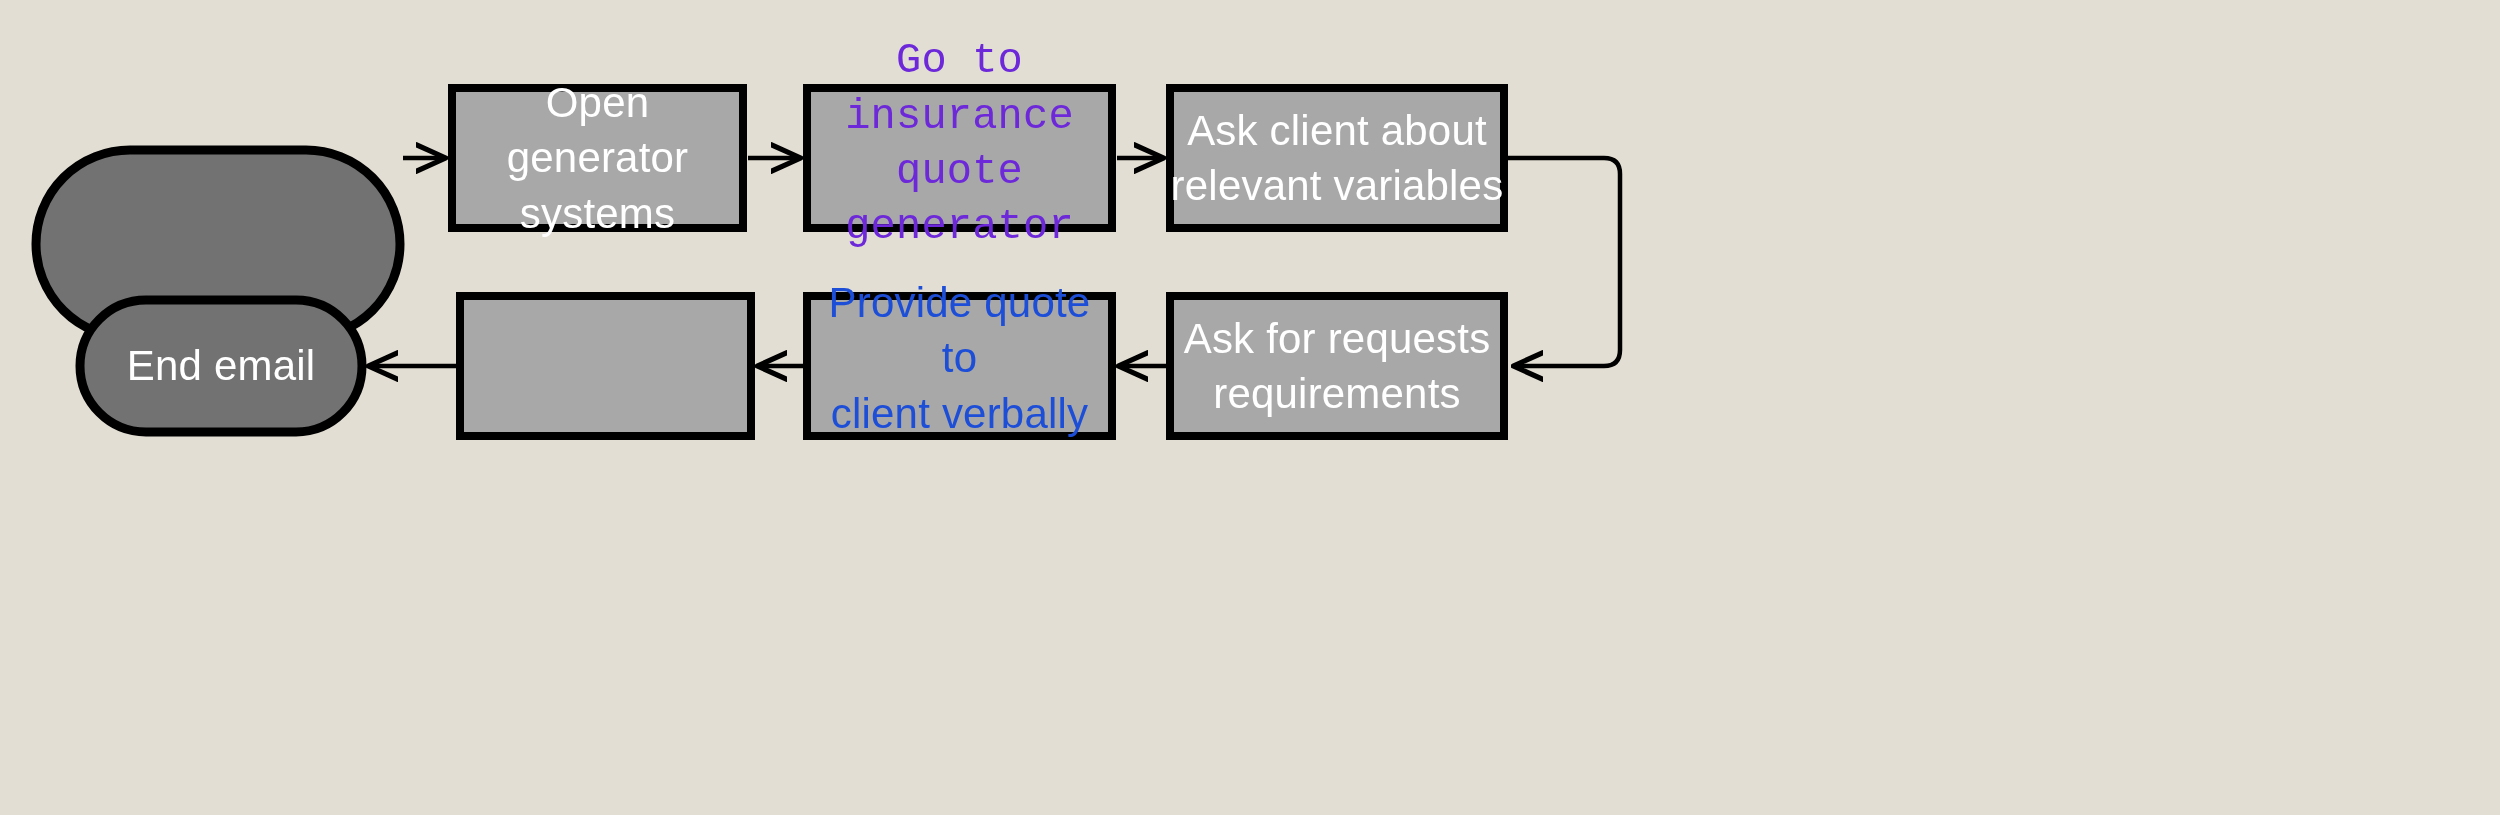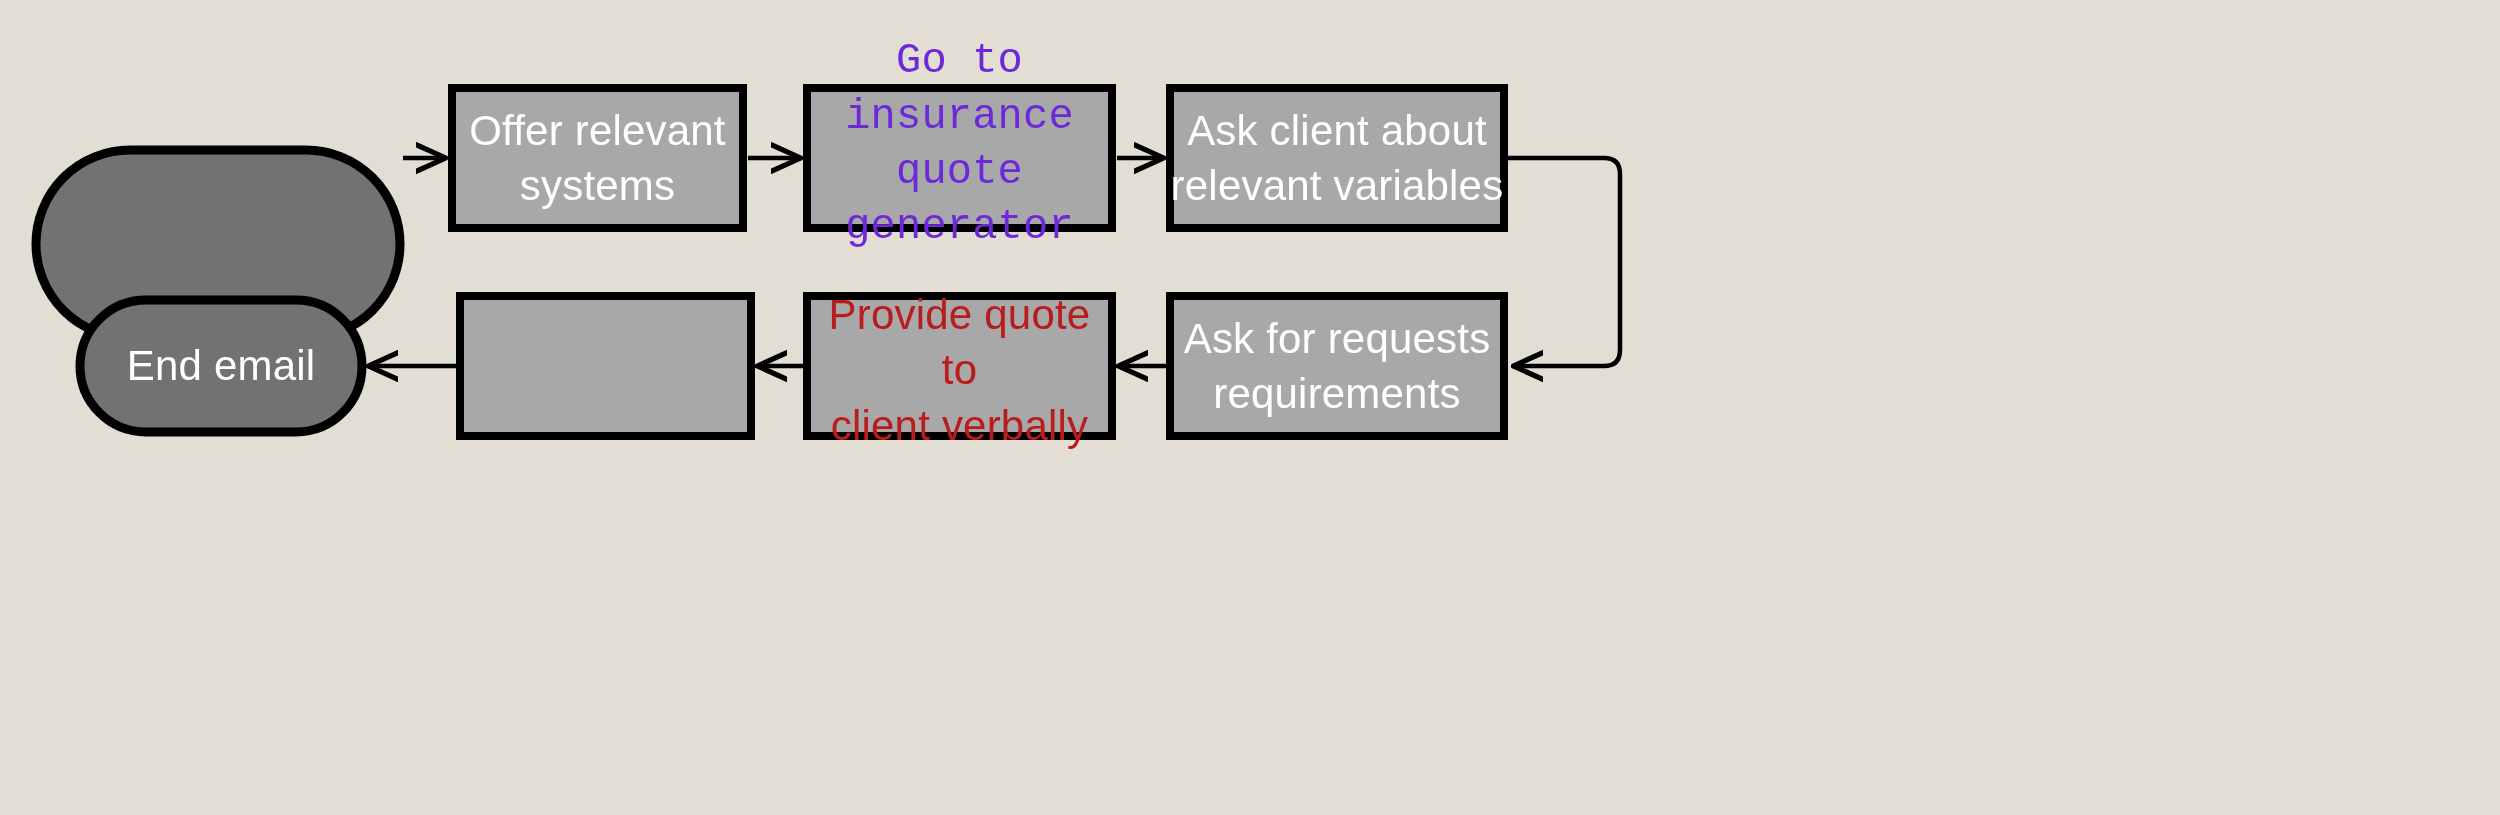--- a/index.html
+++ b/index.html
@@ -83,31 +83,31 @@
 
     <line x1="1166" y1="366" x2="1120" y2="366" stroke="#000000" stroke-width="4.5" marker-end="url(#arrowhead)"></line>
 
     <line x1="803" y1="366" x2="759" y2="366" stroke="#000000" stroke-width="4.5" marker-end="url(#arrowhead)"></line>
 
     <line x1="456" y1="366" x2="370" y2="366" stroke="#000000" stroke-width="4.5" marker-end="url(#arrowhead)"></line>
 
   </svg>
 
 
-  <div class="node-label" style="left: 452px; top: 88px; width: 291px; height: 140px; color: rgb(255, 255, 255);">Offer relevant
+  <div class="node-label" style="left: 452px; top: 88px; width: 291px; height: 140px; color: rgb(255, 255, 255);">Open generator
 systems</div>
 
   <div class="node-label" style="left: 807px; top: 75px; width: 305px; height: 140px; color: #6d28d9; font-family: Liberation Mono, monospace;">Go to insurance
 quote generator</div>
 
   <div class="node-label" style="left: 1170px; top: 88px; width: 334px; height: 140px; color: rgb(255, 255, 255);">Ask client about
 relevant variables</div>
 
   <div class="node-label" style="left: 1170px; top: 296px; width: 334px; height: 140px; color: rgb(255, 255, 255);">Ask for requests
 requirements</div>
 
-  <div class="node-label" style="left: 807px; top: 300px; width: 305px; height: 140px; color: #b91c1c;">Provide quote to
+  <div class="node-label" style="left: 807px; top: 288px; width: 305px; height: 140px; color: #1d4ed8;">Provide quote to
 client verbally</div>
 
 
   <div class="node-label" style="left: 80px; top: 300px; width: 282px; height: 132px; color: rgb(255, 255, 255);">End email</div>
 
 </div>
 
 </body></html>

